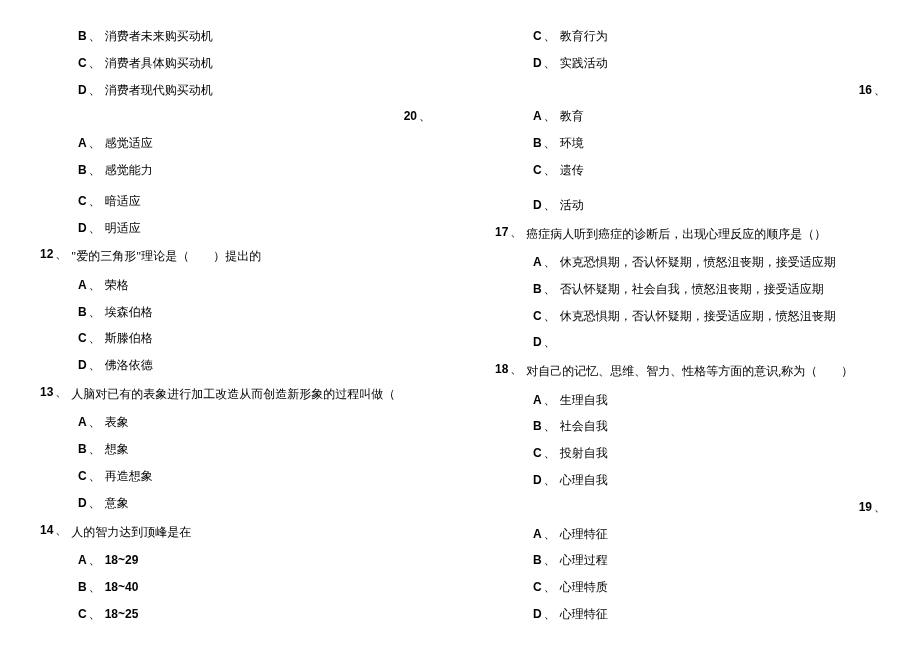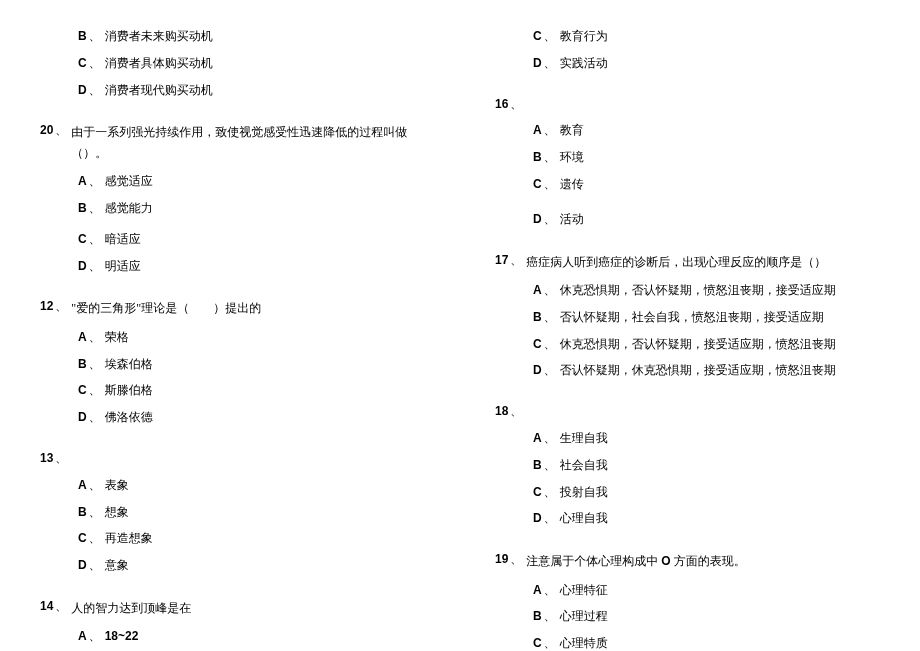--- a/index.html
+++ b/index.html
@@ -33,21 +33,22 @@
       margin-right: 2px;
     }
     .option-sep {
       margin-right: 4px;
     }
     .question-row {
       display: flex;
       align-items: flex-start;
       padding-left: 10px;
       margin-bottom: 10px;
-      margin-top: 14px;
+      margin-top: 0;
+      justify-content: flex-end;
     }
     .question-number {
       font-weight: bold;
       font-family: Arial, sans-serif;
       margin-right: 2px;
       white-space: nowrap;
     }
     .question-sep {
       margin-right: 4px;
     }
@@ -76,21 +77,20 @@
     </div>
   <div class="option-row">
       <span class="option-letter">D</span>
       <span class="option-sep">、</span>
       <span>消费者现代购买动机</span>
     </div>
 
   <div class="question-row">
       <span class="question-number">20</span>
       <span class="question-sep">、</span>
-      <span class="question-text">由于一系列强光持续作用，致使视觉感受性迅速降低的过程叫做（）。</span>
     </div>
   <div class="option-row">
       <span class="option-letter">A</span>
       <span class="option-sep">、</span>
       <span>感觉适应</span>
     </div>
   <div class="option-row" style="margin-bottom:14px;">
       <span class="option-letter">B</span>
       <span class="option-sep">、</span>
       <span>感觉能力</span>
@@ -128,20 +128,21 @@
     </div>
   <div class="option-row">
       <span class="option-letter">D</span>
       <span class="option-sep">、</span>
       <span>佛洛依德</span>
     </div>
 
   <div class="question-row">
       <span class="question-number">13</span>
       <span class="question-sep">、</span>
+      <span class="question-text">人脑对已有的表象进行加工改造从而创造新形象的过程叫做（</span>
     </div>
   <div class="option-row">
       <span class="option-letter">A</span>
       <span class="option-sep">、</span>
       <span>表象</span>
     </div>
   <div class="option-row">
       <span class="option-letter">B</span>
       <span class="option-sep">、</span>
       <span>想象</span>
@@ -158,21 +159,21 @@
     </div>
 
   <div class="question-row">
       <span class="question-number">14</span>
       <span class="question-sep">、</span>
       <span class="question-text">人的智力达到顶峰是在</span>
     </div>
   <div class="option-row">
       <span class="option-letter">A</span>
       <span class="option-sep">、</span>
-      <span class="bold-inline">18~22</span>
+      <span class="bold-inline">18~29</span>
     </div>
   <div class="option-row">
       <span class="option-letter">B</span>
       <span class="option-sep">、</span>
       <span class="bold-inline">18~40</span>
     </div>
   <div class="option-row">
       <span class="option-letter">C</span>
       <span class="option-sep">、</span>
       <span class="bold-inline">18~25</span>
@@ -233,26 +234,26 @@
       <span>否认怀疑期，社会自我，愤怒沮丧期，接受适应期</span>
     </div>
   <div class="option-row">
       <span class="option-letter">C</span>
       <span class="option-sep">、</span>
       <span>休克恐惧期，否认怀疑期，接受适应期，愤怒沮丧期</span>
     </div>
   <div class="option-row">
       <span class="option-letter">D</span>
       <span class="option-sep">、</span>
-      <span>否认怀疑期，休克恐惧期，接受适应期，愤怒沮丧期</span>
     </div>
 
   <div class="question-row">
       <span class="question-number">18</span>
       <span class="question-sep">、</span>
+      <span class="question-text">对自己的记忆、思维、智力、性格等方面的意识,称为（　　）</span>
     </div>
   <div class="option-row">
       <span class="option-letter">A</span>
       <span class="option-sep">、</span>
       <span>生理自我</span>
     </div>
   <div class="option-row">
       <span class="option-letter">B</span>
       <span class="option-sep">、</span>
       <span>社会自我</span>
@@ -264,21 +265,20 @@
     </div>
   <div class="option-row">
       <span class="option-letter">D</span>
       <span class="option-sep">、</span>
       <span>心理自我</span>
     </div>
 
   <div class="question-row">
       <span class="question-number">19</span>
       <span class="question-sep">、</span>
-      <span class="question-text"><span>注意属于个体心理构成中</span> <span class="bold-inline">O</span> <span>方面的表现。</span></span>
     </div>
   <div class="option-row">
       <span class="option-letter">A</span>
       <span class="option-sep">、</span>
       <span>心理特征</span>
     </div>
   <div class="option-row">
       <span class="option-letter">B</span>
       <span class="option-sep">、</span>
       <span>心理过程</span>

